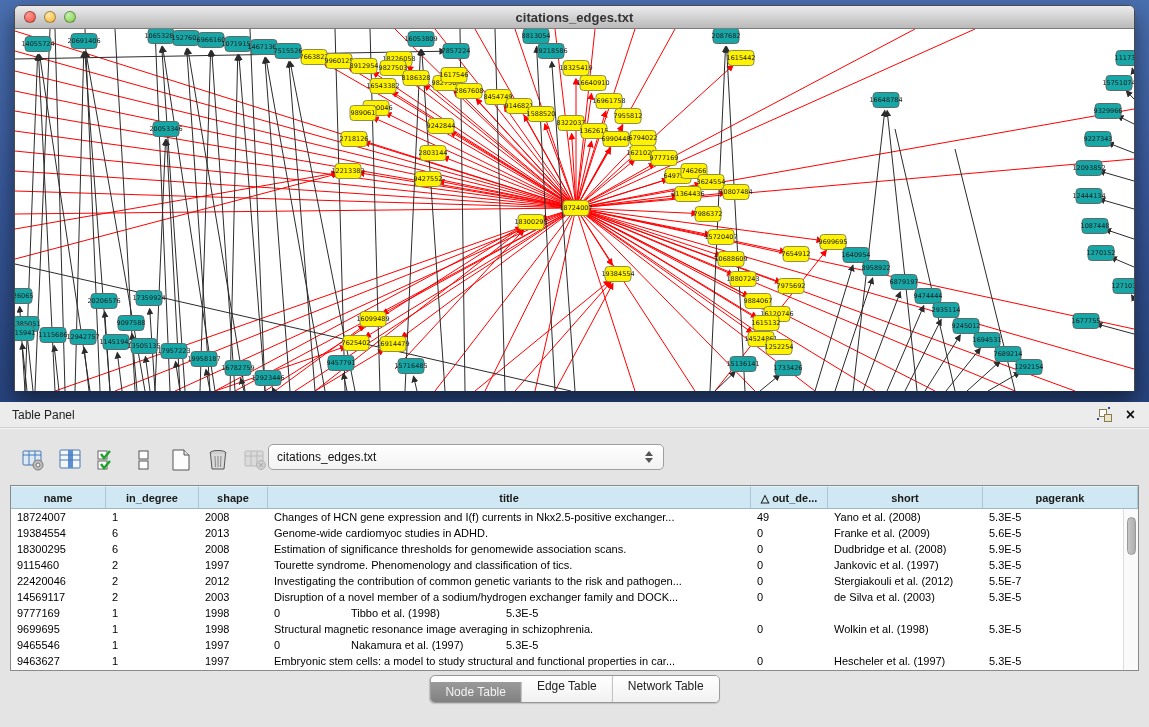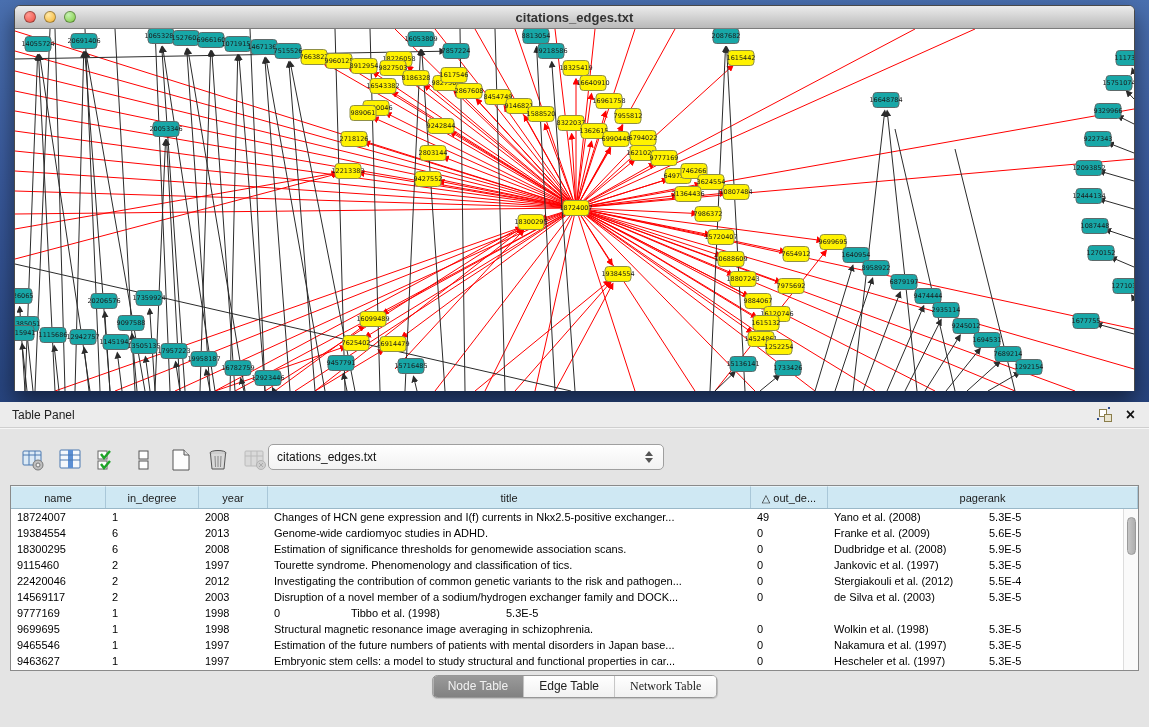--- a/index.html
+++ b/index.html
@@ -50,38 +50,38 @@
               border:1px solid #9f9f9f; border-radius:5px; display:flex; align-items:center; padding:0 8px;
               font-size:12px; color:#111; box-shadow:inset 0 1px 0 #fff; }
   .dropdown .val { flex:1; }
   .stepper { display:flex; flex-direction:column; gap:2px; align-items:center; padding-right:2px; }
   .stepper .up { width:0; height:0; border-left:4px solid transparent; border-right:4px solid transparent; border-bottom:5px solid #555; }
   .stepper .dn { width:0; height:0; border-left:4px solid transparent; border-right:4px solid transparent; border-top:5px solid #555; }
 
   
   .tbl-wrap { position:absolute; left:10px; top:56px; width:1129px; height:186px; background:#fff;
               border:1px solid #8a8a8a; overflow:hidden; }
-  .thead { display:flex; height:23px; background:#cfe8f3; border-bottom:1px solid #9ab8c8; }
+  .thead { display:flex; height:23px; background:#cfe8f3; border-bottom:1px solid #9ab8c8;font-weight:bold; }
   .th { height:22px; line-height:22px; font-size:11px; color:#1a1a1a; text-align:center;
         border-right:1px solid #a9c7d8; border-top:1px solid #e8f4fa; overflow:hidden; white-space:nowrap; }
   .tbody { position:absolute; left:0; top:23px; right:15px; bottom:0; }
   .tr { display:flex; height:16px; line-height:16px; }
   .td { font-size:11px; color:#000; padding:0 4px 0 6px; white-space:nowrap; overflow:hidden; }
   .td.c5 { text-align:left; }
   .vscroll { position:absolute; right:0; top:23px; bottom:0; width:15px; background:#fafafa; border-left:1px solid #ddd; }
   .vthumb { position:absolute; left:3px; top:8px; width:9px; height:38px; border-radius:5px;
             background:linear-gradient(90deg,#c6c6c6,#aeaeae); border:1px solid #9a9a9a; }
 
   
   .tabs { position:absolute; left:50%; top:246px; transform:translateX(-50%); display:flex;
           border:1px solid #979797; border-radius:5px; overflow:hidden; background:#fdfdfd;
           box-shadow:0 1px 1px rgba(0,0,0,.15); }
   .tab { padding:3px 15px; font-size:12px; color:#222; background:linear-gradient(#ffffff,#f1f1f1); border-right:1px solid #b9b9b9; }
-  .tab:last-child { border-right:none;font-family:Liberation Serif, serif; }
-  .tab.active { background:linear-gradient(#9a9a9a,#818181); color:#f2f2f2; }
+  .tab:last-child { border-right:none; }
+  .tab.active { background:linear-gradient(#9a9a9a,#818181); color:#f2f2f2;margin-top:6px; }
 
   
   .statusbar { position:absolute; left:0; bottom:0; width:100%; height:27px;
                background:linear-gradient(#e9e9e9,#d6d6d6); border-top:1px solid #b5b5b5;
                display:flex; align-items:center; justify-content:flex-end; padding-right:14px; gap:7px; }
   .statusbar .mem { font-size:11px; color:#333; }
   .status-dot { width:13px; height:13px; border-radius:50%; border:1px solid #2e8b2e;
                 background:radial-gradient(circle at 35% 30%,#a9f2a0,#3ecf3e); }
 </style>
 </head>
@@ -801,23 +801,24 @@
       <span class="stepper">
           <i class="up"></i>
           <i class="dn"></i>
         </span>
     </div>
 
     <div class="tbl-wrap">
       <div class="thead">
           <div class="th" style="width: 95px;">name</div>
           <div class="th" style="width: 93px;">in_degree</div>
-          <div class="th" style="width: 69px;">year</div>
+          <div class="th" style="width: 69px;">shape</div>
           <div class="th" style="width: 483px;">title</div>
           <div class="th" style="width: 77px;">△ out_de...</div>
+          <div class="th" style="width: 155px;">short</div>
           <div class="th" style="width: 140px; flex: 1 1 0%;">pagerank</div>
         </div>
       <div class="tbody">
           <div class="tr">
             <div class="td c0" style="width: 95px;">18724007</div>
             <div class="td c1" style="width: 93px;">1</div>
             <div class="td c2" style="width: 69px;">2008</div>
             <div class="td c3" style="width: 483px;">Changes of HCN gene expression and I(f) currents in Nkx2.5-positive exchanger...</div>
             <div class="td c4" style="width: 77px;">49</div>
             <div class="td c5" style="width: 155px;">Yano et al. (2008)</div>
@@ -850,21 +851,21 @@
             <div class="td c5" style="width: 155px;">Jankovic et al. (1997)</div>
             <div class="td c6" style="width: 140px; flex: 1 1 0%;">5.3E-5</div>
           </div>
           <div class="tr">
             <div class="td c0" style="width: 95px;">22420046</div>
             <div class="td c1" style="width: 93px;">2</div>
             <div class="td c2" style="width: 69px;">2012</div>
             <div class="td c3" style="width: 483px;">Investigating the contribution of common genetic variants to the risk and pathogen...</div>
             <div class="td c4" style="width: 77px;">0</div>
             <div class="td c5" style="width: 155px;">Stergiakouli et al. (2012)</div>
-            <div class="td c6" style="width: 140px; flex: 1 1 0%;">5.5E-4</div>
+            <div class="td c6" style="width: 140px; flex: 1 1 0%;">5.5E-7</div>
           </div>
           <div class="tr">
             <div class="td c0" style="width: 95px;">14569117</div>
             <div class="td c1" style="width: 93px;">2</div>
             <div class="td c2" style="width: 69px;">2003</div>
             <div class="td c3" style="width: 483px;">Disruption of a novel member of a sodium/hydrogen exchanger family and DOCK...</div>
             <div class="td c4" style="width: 77px;">0</div>
             <div class="td c5" style="width: 155px;">de Silva et al. (2003)</div>
             <div class="td c6" style="width: 140px; flex: 1 1 0%;">5.3E-5</div>
           </div>
@@ -882,21 +883,20 @@
             <div class="td c2" style="width: 69px;">1998</div>
             <div class="td c3" style="width: 483px;">Structural magnetic resonance image averaging in schizophrenia.</div>
             <div class="td c4" style="width: 77px;">0</div>
             <div class="td c5" style="width: 155px;">Wolkin et al. (1998)</div>
             <div class="td c6" style="width: 140px; flex: 1 1 0%;">5.3E-5</div>
           </div>
           <div class="tr">
             <div class="td c0" style="width: 95px;">9465546</div>
             <div class="td c1" style="width: 93px;">1</div>
             <div class="td c2" style="width: 69px;">1997</div>
-            <div class="td c3" style="width: 483px;">Estimation of the future numbers of patients with mental disorders in Japan base...</div>
             <div class="td c4" style="width: 77px;">0</div>
             <div class="td c5" style="width: 155px;">Nakamura et al. (1997)</div>
             <div class="td c6" style="width: 140px; flex: 1 1 0%;">5.3E-5</div>
           </div>
           <div class="tr">
             <div class="td c0" style="width: 95px;">9463627</div>
             <div class="td c1" style="width: 93px;">1</div>
             <div class="td c2" style="width: 69px;">1997</div>
             <div class="td c3" style="width: 483px;">Embryonic stem cells: a model to study structural and functional properties in car...</div>
             <div class="td c4" style="width: 77px;">0</div>

